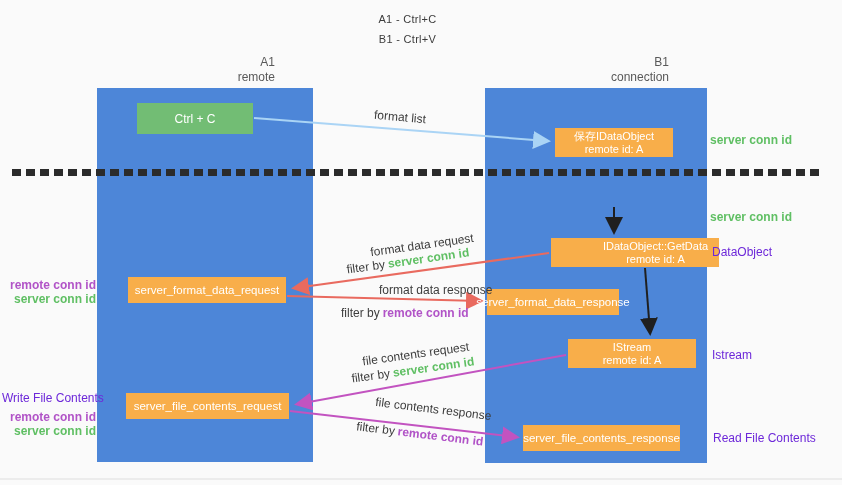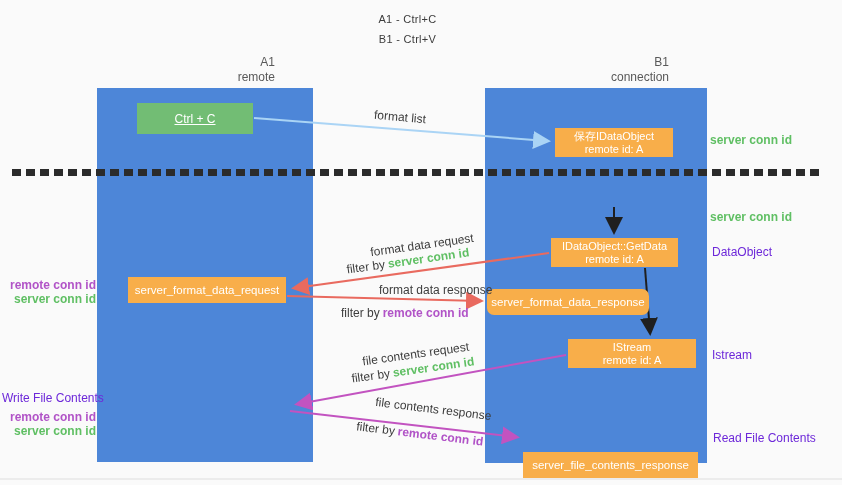--- a/index.html
+++ b/index.html
@@ -16,34 +16,34 @@
 
   .lifeline{position:absolute;background:#4d86d8;}
   .lifeline.left{left:97px;top:88px;width:216px;height:374px;}
   .lifeline.right{left:485px;top:88px;width:222px;height:375px;}
 
   .dashed-line{position:absolute;left:12px;top:169px;width:812px;height:7px;
     background:repeating-linear-gradient(to right,#2b2b2b 0 9px,transparent 9px 14px);}
 
   .node{position:absolute;display:flex;flex-direction:column;align-items:center;
         justify-content:center;color:#fff;text-align:center;}
-  .node.green{background:#72bd74;font-size:12px;text-decoration:underline;}
+  .node.green{background:#72bd74;font-size:12px;}
   .node.orange{background:#f8ae4a;}
   .node .l1,.node .l2{font-size:11px;line-height:13px;}
   .node.single{font-size:11.5px;}
 
   .n-ctrlc{left:137px;top:103px;width:116px;height:31px;}
   .n-save{left:555px;top:128px;width:118px;height:29px;}
   .n-ctrlv{left:555px;top:180px;width:118px;height:26px;}
-  .n-getdata{left:551px;top:238px;width:127px;height:29px;}
+  .n-getdata{left:551px;top:238px;width:127px;height:29px;padding-left:41px;}
   .n-freq{left:128px;top:277px;width:158px;height:26px;}
-  .n-fresp{left:487px;top:289px;width:162px;height:26px;border-radius:7px;}
+  .n-fresp{left:487px;top:289px;width:132px;height:26px;}
   .n-istream{left:568px;top:339px;width:128px;height:29px;}
   .n-filereq{left:126px;top:393px;width:163px;height:26px;}
-  .n-fileresp{left:523px;top:425px;width:175px;height:26px;margin-top:27px;}
+  .n-fileresp{left:523px;top:425px;width:157px;height:26px;}
 
   .side-label{position:absolute;font-size:12px;color:#6d28d9;white-space:nowrap;}
   .side-label.green{color:#5fbf63;font-weight:bold;}
   .side-label.purple{color:#b153c7;font-weight:bold;}
   .left-stack{text-align:right;width:94px;left:2px;}
 
   .elabel{position:absolute;font-size:12px;color:#3d3d3d;white-space:nowrap;}
   .elabel .green{color:#5fbf63;font-weight:bold;margin-left:3px;}
   .elabel .purple{color:#b153c7;font-weight:bold;margin-left:3px;}
   .tilt-up{transform:rotate(-8deg);}
@@ -101,20 +101,23 @@
     <line x1="566" y1="355" x2="298" y2="404" stroke="#c253c0" stroke-width="2" marker-end="url(#ah-mag)"></line>
     <line x1="290" y1="411" x2="516" y2="437" stroke="#c253c0" stroke-width="2" marker-end="url(#ah-mag)"></line>
   </svg>
 
   <div class="node green single n-ctrlc">
     <span style="font-size:12px;">Ctrl + C</span>
   </div>
   <div class="node orange single n-freq">
     <span>server_format_data_request</span>
   </div>
+  <div class="node orange single n-filereq">
+    <span>server_file_contents_request</span>
+  </div>
 
   <div class="node orange n-save">
     <div class="l1">保存IDataObject</div>
     <div class="l2">remote id: A</div>
   </div>
   <div class="node orange n-getdata">
     <div class="l1">IDataObject::GetData</div>
     <div class="l2">remote id: A</div>
   </div>
   <div class="node orange single n-fresp">

